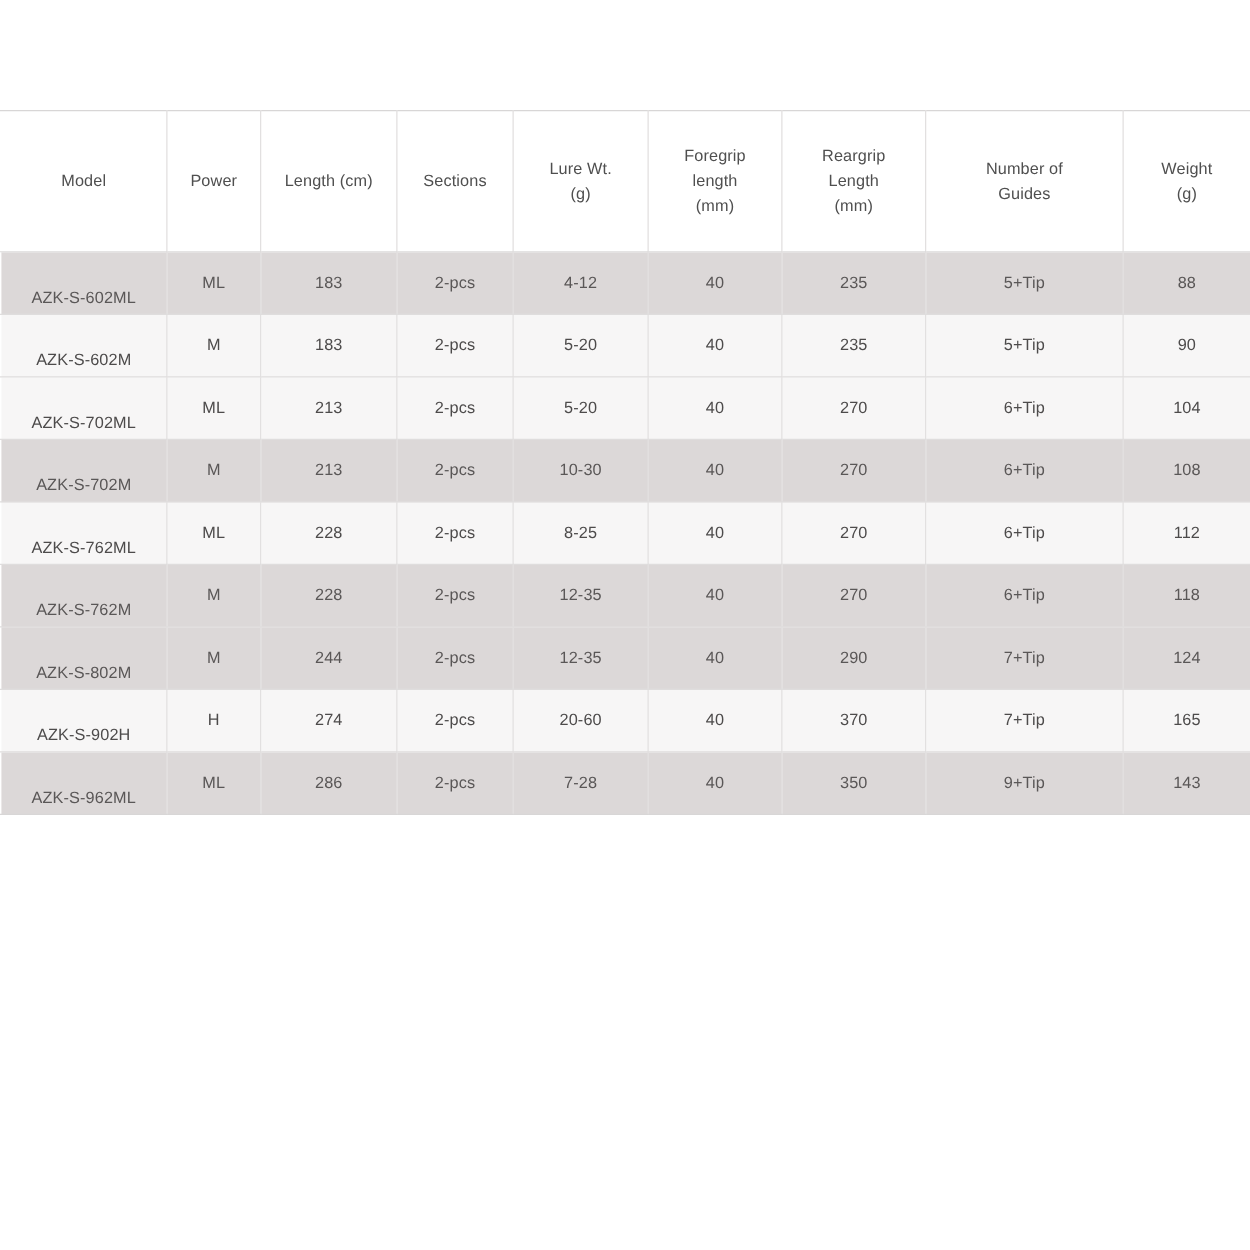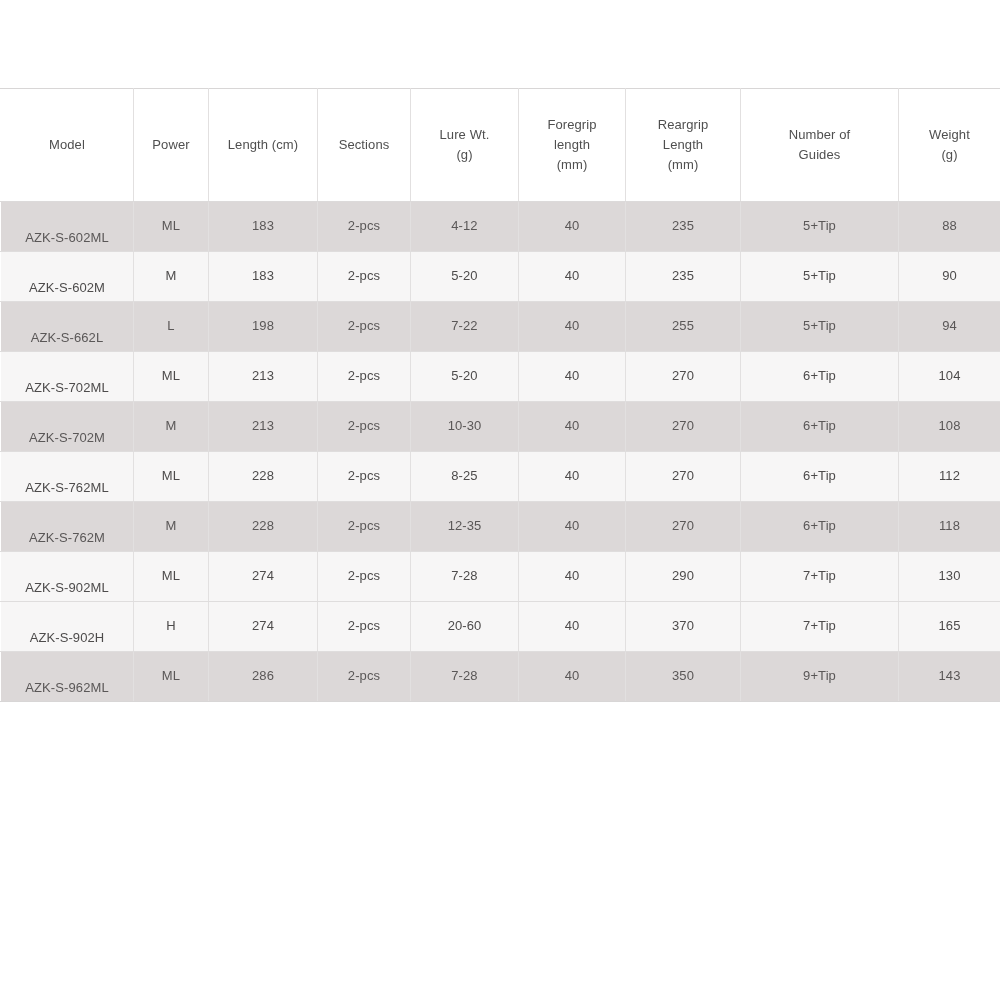--- a/index.html
+++ b/index.html
@@ -158,33 +158,20 @@
           </td>
           <td>M</td>
           <td>183</td>
           <td>2-pcs</td>
           <td>5-20</td>
           <td>40</td>
           <td>235</td>
           <td>5+Tip</td>
           <td>90</td>
         </tr>
-        <tr class="shaded">
-          <td>
-            <span class="cell-line">AZK-S-662L</span>
-          </td>
-          <td>L</td>
-          <td>198</td>
-          <td>2-pcs</td>
-          <td>7-22</td>
-          <td>40</td>
-          <td>255</td>
-          <td>5+Tip</td>
-          <td>94</td>
-        </tr>
         <tr class="plain">
           <td>
             <span class="cell-line">AZK-S-702ML</span>
           </td>
           <td>ML</td>
           <td>213</td>
           <td>2-pcs</td>
           <td>5-20</td>
           <td>40</td>
           <td>270</td>
@@ -223,32 +210,32 @@
           </td>
           <td>M</td>
           <td>228</td>
           <td>2-pcs</td>
           <td>12-35</td>
           <td>40</td>
           <td>270</td>
           <td>6+Tip</td>
           <td>118</td>
         </tr>
-        <tr class="plain">
-          <td>
-            <span class="cell-line">AZK-S-902ML</span>
-          </td>
-          <td>ML</td>
-          <td>274</td>
-          <td>2-pcs</td>
-          <td>7-28</td>
+        <tr class="shaded">
+          <td>
+            <span class="cell-line">AZK-S-802M</span>
+          </td>
+          <td>M</td>
+          <td>244</td>
+          <td>2-pcs</td>
+          <td>12-35</td>
           <td>40</td>
           <td>290</td>
           <td>7+Tip</td>
-          <td>130</td>
+          <td>124</td>
         </tr>
         <tr class="plain">
           <td>
             <span class="cell-line">AZK-S-902H</span>
           </td>
           <td>H</td>
           <td>274</td>
           <td>2-pcs</td>
           <td>20-60</td>
           <td>40</td>

